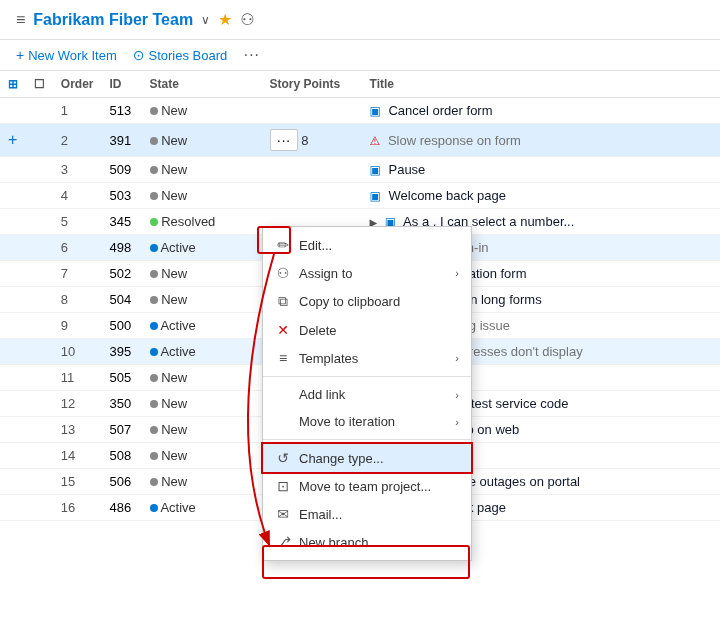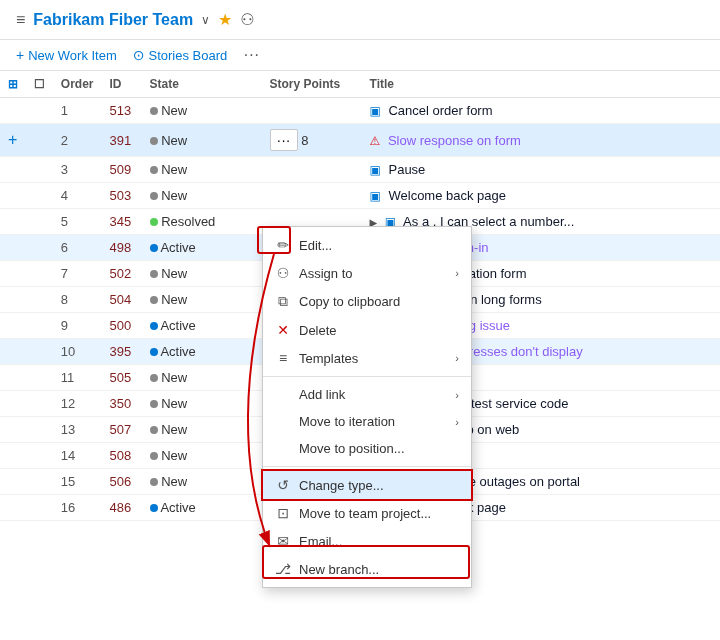--- a/index.html
+++ b/index.html
@@ -20,31 +20,31 @@
     .toolbar-ellipsis { color: #555; cursor: pointer; font-size: 16px; }
 
     
     .table-container { position: relative; overflow: hidden; height: calc(640px - 90px); }
     table { width: 100%; border-collapse: collapse; }
     thead th { font-size: 12px; color: #555; font-weight: 600; padding: 6px 8px; border-bottom: 1px solid #e0e0e0; text-align: left; position: sticky; top: 0; background: #fff; z-index: 1; }
     tbody tr { border-bottom: 1px solid #f0f0f0; }
     tbody tr.highlighted { background: #ddeeff; }
     td { padding: 5px 8px; font-size: 13px; }
     .td-order { color: #555; width: 30px; }
-    .td-id { color: #7f1d1d; cursor: pointer; width: 40px; }
+    .td-id { color: #000000; cursor: pointer; width: 40px; }
     .td-state { width: 120px; }
     .td-points { width: 100px; }
     .td-title { }
     .dot-new { background: #888; border: 2px solid #888; border-radius: 50%; width: 8px; height: 8px; display: inline-block; }
     .dot-resolved { background: #5c5; border: 2px solid #5c5; border-radius: 50%; width: 8px; height: 8px; display: inline-block; }
     .dot-active { background: #0078d4; border: 2px solid #0078d4; border-radius: 50%; width: 8px; height: 8px; display: inline-block; }
     .title-icon-blue { color: #0078d4; font-size: 12px; margin-right: 4px; }
     .title-icon-red { color: #d00; font-size: 12px; margin-right: 4px; }
     .title-link { color: #0f172a; cursor: pointer; }
-    .title-link-red { color: #8b5cf6; cursor: pointer; }
+    .title-link-red { color: #737373; cursor: pointer; }
     .expand-arrow { color: #555; font-size: 10px; margin-right: 4px; }
     .add-row-btn { color: #0078d4; cursor: pointer; font-size: 16px; }
 
     
     .context-menu {
       position: absolute;
       top: 155px;
       left: 262px;
       background: #fff;
       border: 1px solid #c8c8c8;
@@ -464,25 +464,20 @@
       <div class="menu-item">
     <span class="menu-icon"></span>
     <span>Add link</span>
     <span class="menu-arrow">›</span>
   </div>
       <div class="menu-item">
     <span class="menu-icon"></span>
     <span>Move to iteration</span>
     <span class="menu-arrow">›</span>
   </div>
-      <div class="menu-item">
-    <span class="menu-icon"></span>
-    <span>Move to position...</span>
-
-  </div>
       <div class="menu-divider"></div>
       <div class="menu-item highlighted-menu">
     <span class="menu-icon">↺</span>
     <span>Change type...</span>
 
   </div>
       <div class="menu-item">
     <span class="menu-icon">⊡</span>
     <span>Move to team project...</span>
 

